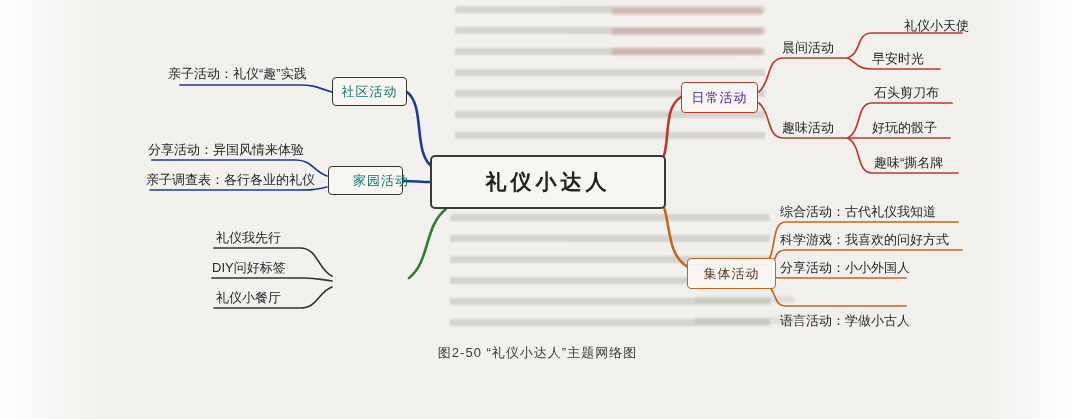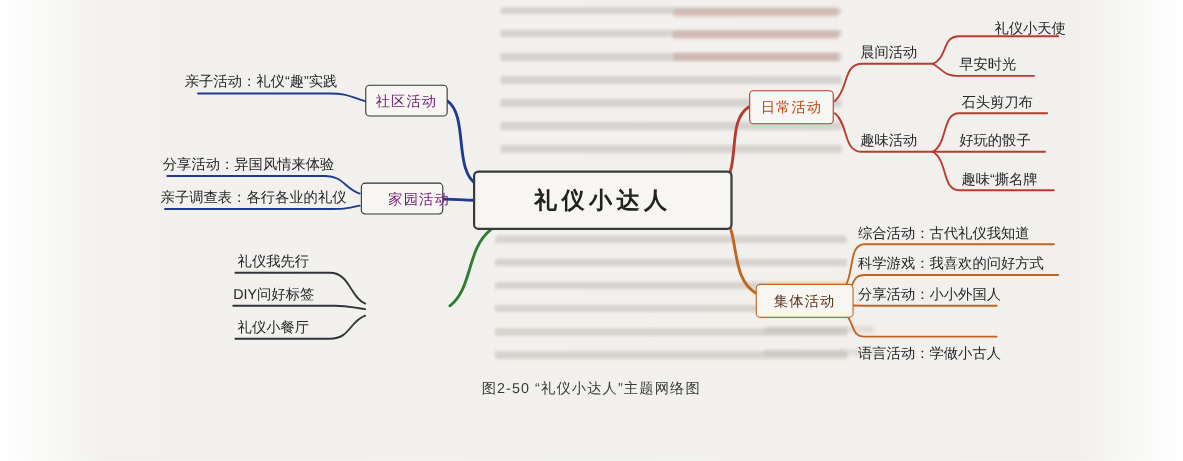--- a/index.html
+++ b/index.html
@@ -22,23 +22,23 @@
   .bleed{position:absolute;pointer-events:none;
     background:repeating-linear-gradient(180deg,rgba(150,146,138,.30) 0 7px,rgba(0,0,0,0) 7px 21px);
     filter:blur(1.3px);border-radius:4px;}
   .bleed.red{background:repeating-linear-gradient(180deg,rgba(193,110,100,.28) 0 7px,rgba(0,0,0,0) 7px 20px);}
   .bleed.faint{opacity:.6;}
 
   .node{position:absolute;display:flex;align-items:center;justify-content:center;
     background:#f7f6f2;border-radius:5px;box-sizing:border-box;white-space:nowrap;}
   .node.center{border:2px solid var(--center-border,#3a3a3a);font-size:21px;font-weight:600;
     letter-spacing:4px;color:#222;}
-  .node.small{font-size:13px;letter-spacing:1px;border:1.6px solid #3a3a3a;color:#701a75;border-radius:4px;}
+  .node.small{font-size:13px;letter-spacing:1px;border:1.6px solid #3a3a3a;color:#0f766e;border-radius:4px;}
   .node.b-dark{border-color:var(--dark-line,#33333a);}
-  .node.b-red{border-color:var(--red,#b93a2e);color:#c2410c;justify-content:center;}
+  .node.b-red{border-color:var(--red,#b93a2e);color:#4c1d95;justify-content:center;}
   .node.b-orange{border-color:var(--orange,#c2661f);color:#5c3318;}
 
   .leaf{position:absolute;font-size:13px;line-height:16px;white-space:nowrap;color:#26262a;}
   .caption{position:absolute;left:0;top:344px;width:100%;text-align:center;
     font-size:13px;letter-spacing:1px;color:#3a3a3a;}
 </style>
 </head>
 <body>
 
 <div class="page">

